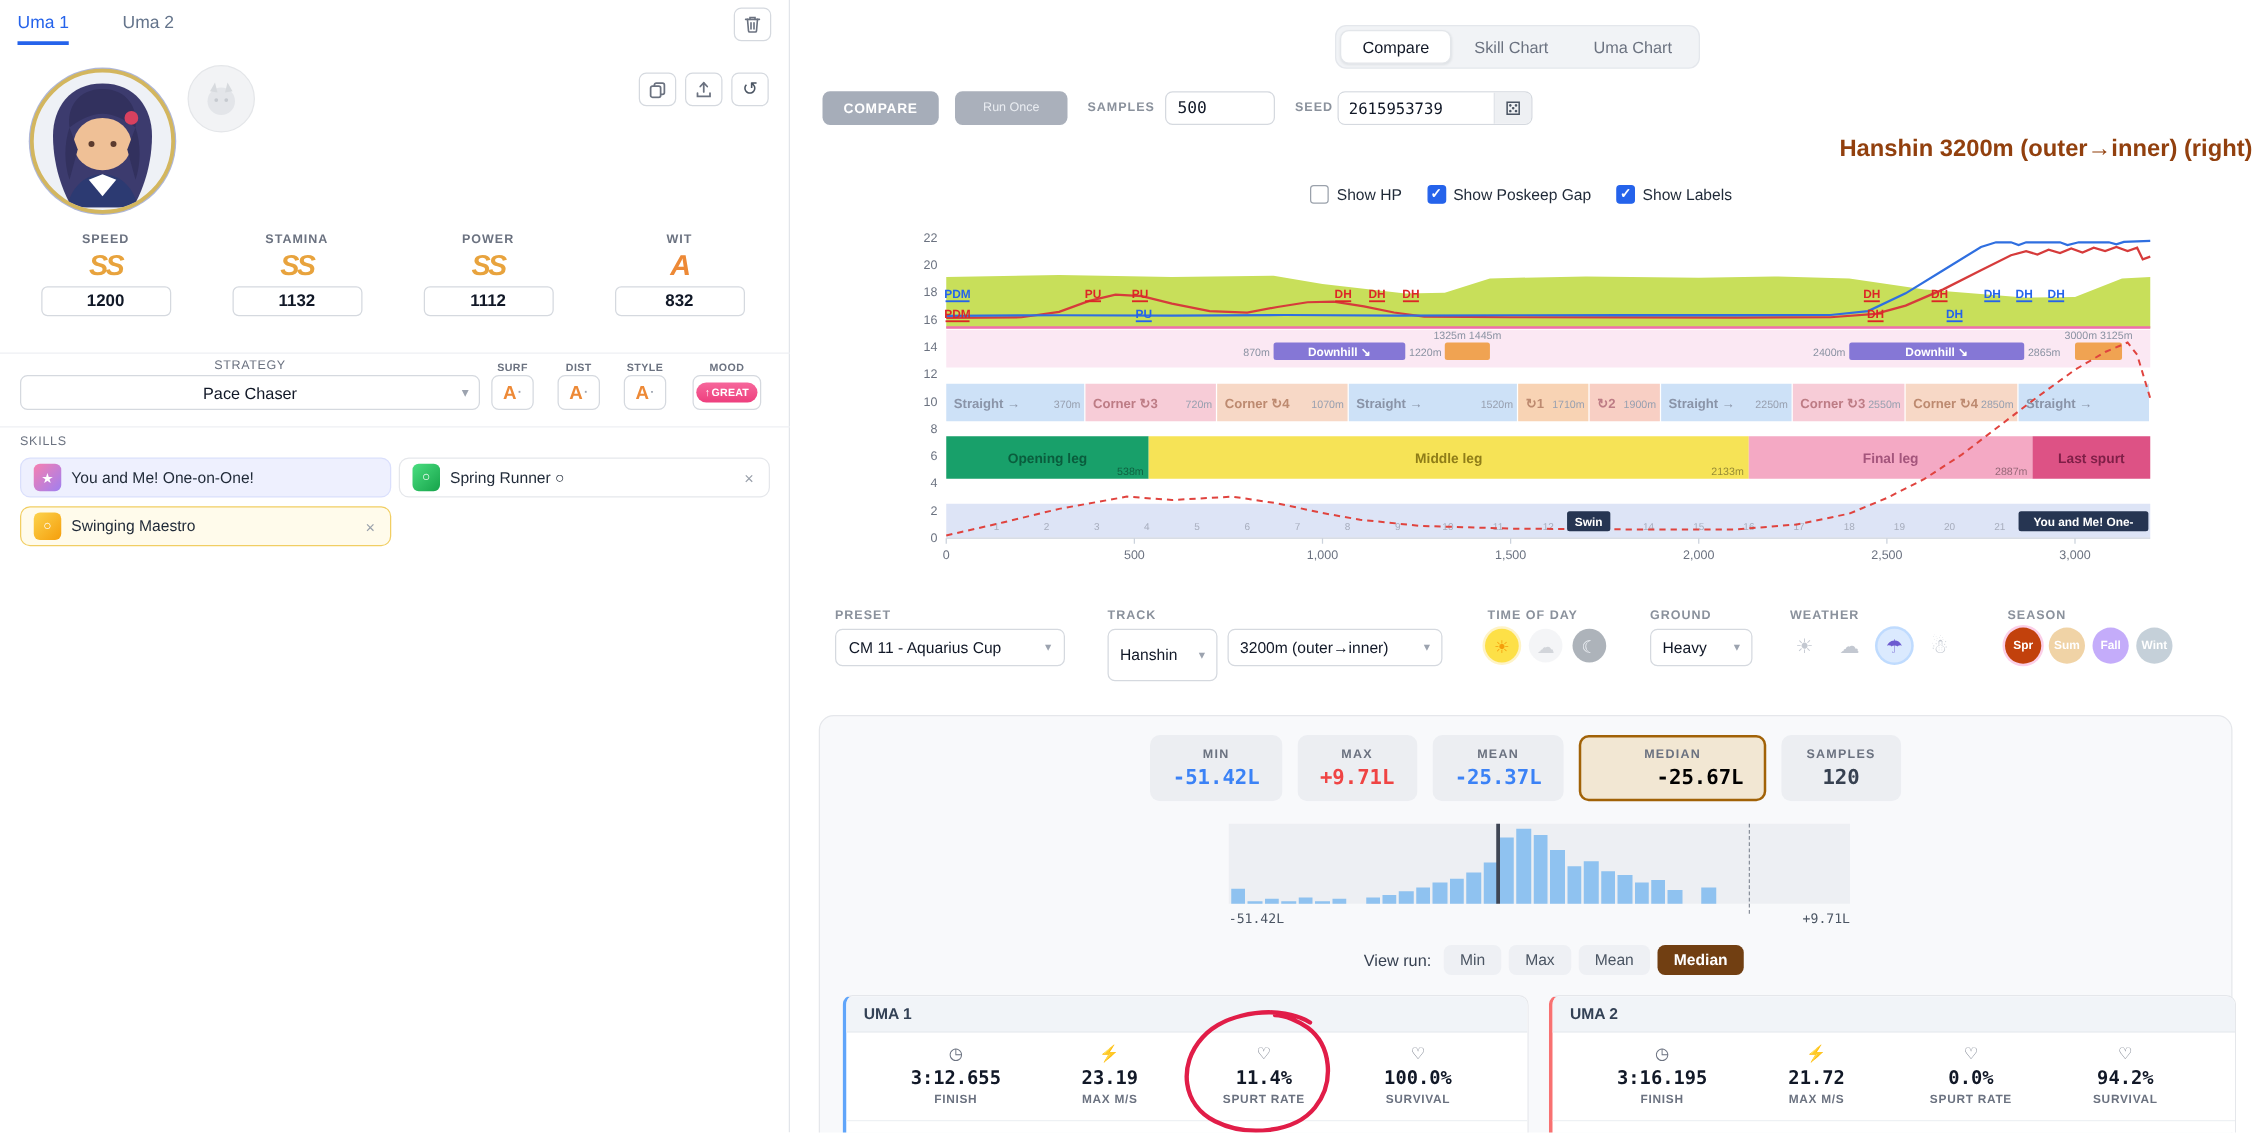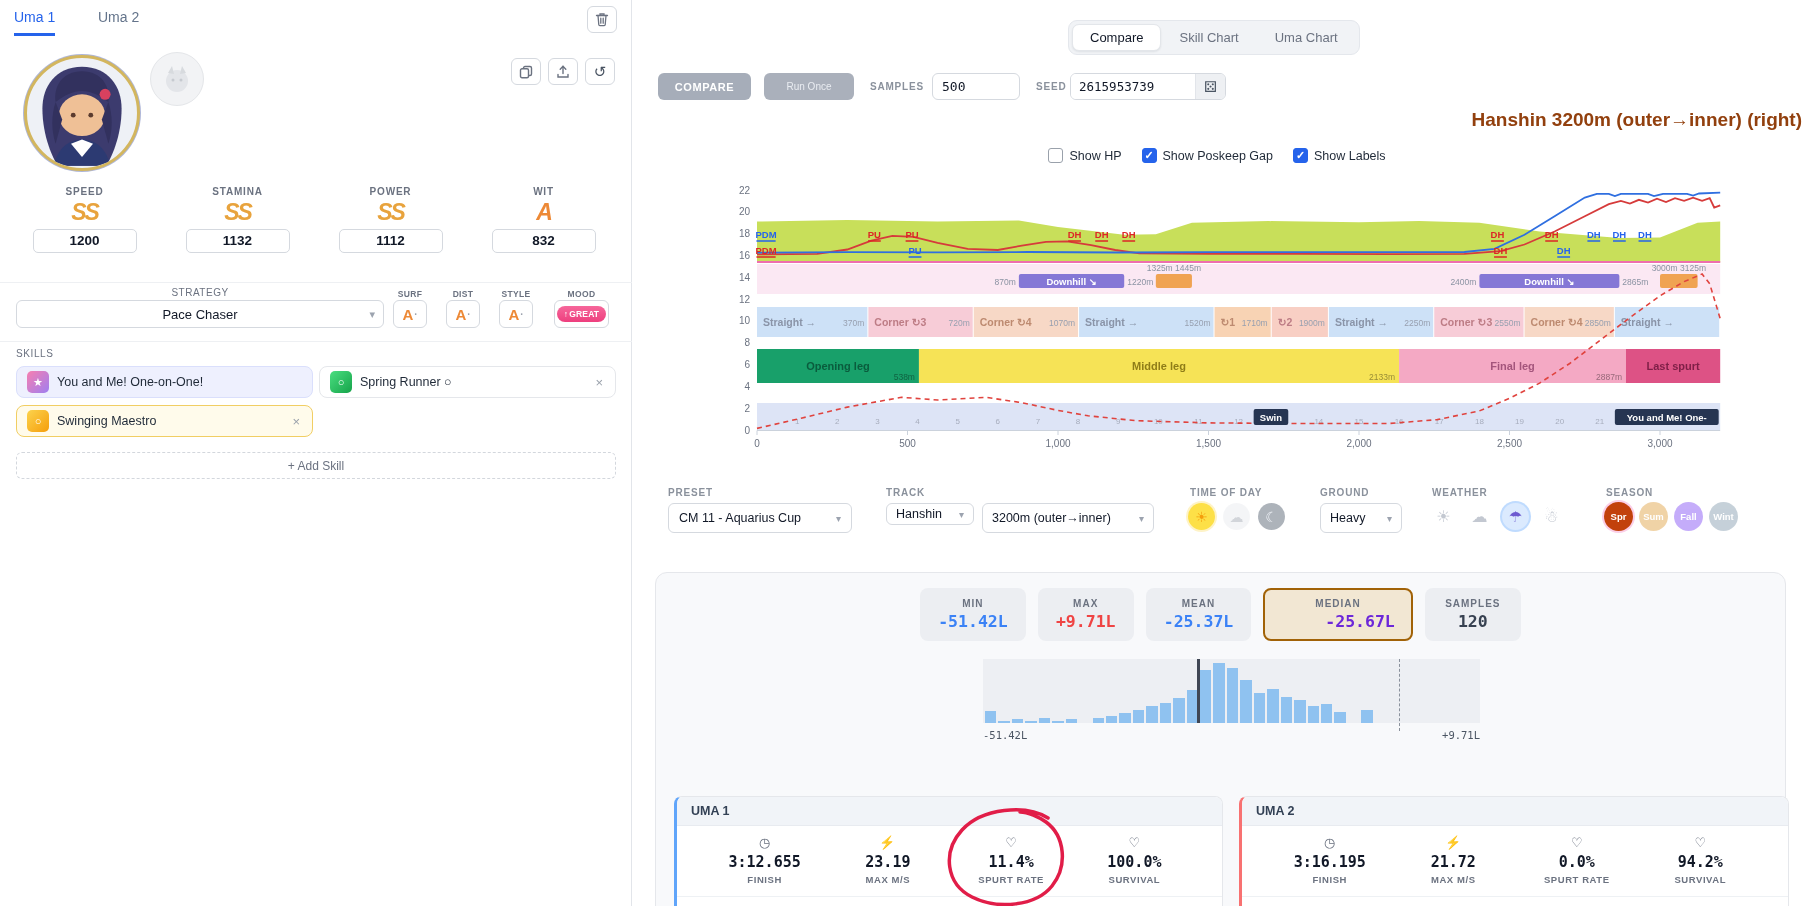--- a/index.html
+++ b/index.html
@@ -204,21 +204,20 @@
     </div>
     <div class="chip chip-gold">
       <span class="chipicon ci-gold">
           <span>○</span>
         </span>
       <span class="chiplabel">Swinging Maestro</span>
       <span class="chipx">×</span>
     </div>
   </div>
 
-  <div class="addskill" style="position:absolute;left:16px;top:452px;width:600px">+ Add Skill</div>
 </div>
 
 <div style="position:absolute;left:1068px;top:20px;display:flex;align-items:center;background:#f1f3f6;border:1px solid #e4e7ec;border-radius:9px;padding:3px">
   <div class="segitem sel">Compare</div>
   <div class="segitem">Skill Chart</div>
   <div class="segitem">Uma Chart</div>
 </div>
 
 <button style="position:absolute;left:658px;top:73px;width:93px;height:27px;background:#a6adb9;color:#fff;border:none;border-radius:6px;font-weight:700;font-size:11px;letter-spacing:.05em;cursor:pointer">COMPARE</button>
 <button style="position:absolute;left:764px;top:73px;width:90px;height:27px;background:#aab0bb;color:#e9ecf1;border:none;border-radius:6px;font-size:10px;cursor:pointer">Run Once</button>
@@ -399,21 +398,21 @@
     <text x="948" y="269" font-size="10" fill="#6b7280" text-anchor="middle">3,000</text>
   </svg>
 
 <span class="fieldlabel" style="left:668px;top:487px">PRESET</span>
 <div class="selectbox" style="position:absolute;left:668px;top:503px;width:184px;height:30px;justify-content:space-between;padding:0 10px">
   <span>CM 11 - Aquarius Cup</span>
     <span class="chev">▾</span>
 </div>
 
 <span class="fieldlabel" style="left:886px;top:487px">TRACK</span>
-<div class="selectbox" style="position:absolute;left:886px;top:503px;width:88px;height:22px;justify-content:space-between;padding:0 9px">
+<div class="selectbox" style="position:absolute;left:886px;top:503px;width:88px;height:42px;justify-content:space-between;padding:0 9px">
   <span>Hanshin</span>
     <span class="chev">▾</span>
 </div>
 <div class="selectbox" style="position:absolute;left:982px;top:503px;width:172px;height:30px;justify-content:space-between;padding:0 9px">
   <span>3200m (outer→inner)</span>
     <span class="chev">▾</span>
 </div>
 
 <span class="fieldlabel" style="left:1190px;top:487px">TIME OF DAY</span>
 <div style="position:absolute;left:1188px;top:503px;display:flex;gap:8px;align-items:center">
@@ -468,21 +467,21 @@
     <div class="sumbox">
       <div class="sumlabel">MAX</div>
       <div class="sumval" style="color: rgb(239, 68, 68);">+9.71L</div>
     </div>
     <div class="sumbox">
       <div class="sumlabel">MEAN</div>
       <div class="sumval" style="color: rgb(59, 130, 246);">-25.37L</div>
     </div>
     <div class="sumbox sel">
       <div class="sumlabel">MEDIAN</div>
-      <div class="sumval" style="color: #6d28d9; margin-left: 44px;">-25.67L</div>
+      <div class="sumval" style="color: #000000; margin-left: 44px;">-25.67L</div>
     </div>
     <div class="sumbox">
       <div class="sumlabel">SAMPLES</div>
       <div class="sumval" style="color: rgb(55, 65, 81);">120</div>
     </div>
   </div>
 
   <div style="position:absolute;left:327px;top:86px;width:497px;height:64px;background:#edeff3">
     <div id="hist-bars" style="position:absolute;left:2px;bottom:0;width:78%;height:62px;display:flex;align-items:flex-end;gap:2px">
         <div class="hbar" style="height: 12px;"></div>
@@ -514,20 +513,29 @@
         <div class="hbar" style="height: 10.8px;"></div>
         <div class="hbar" style="height: 0px;"></div>
         <div class="hbar" style="height: 13.2px;"></div>
       </div>
     <div id="hist-median-line" style="position: absolute; top: 0px; bottom: 0px; width: 3px; background: rgb(63, 70, 84); left: 43%;"></div>
     <div id="hist-zero-line" style="position: absolute; top: 0px; bottom: -8px; width: 0px; border-left: 1.5px dashed rgb(138, 145, 156); left: 83.7%;"></div>
   </div>
   <div class="histlabel" style="position:absolute;left:327px;top:156px">-51.42L</div>
   <div class="histlabel" style="position:absolute;left:327px;width:497px;top:156px;text-align:right">+9.71L</div>
 
+  <div style="position:absolute;left:435px;top:183px;display:flex;align-items:center;gap:10px">
+    <span style="font-size:13px;color:#374151">View run:</span>
+    <span style="display:flex;gap:6px">
+      <button class="vrbtn">Min</button>
+      <button class="vrbtn">Max</button>
+      <button class="vrbtn">Mean</button>
+      <button class="vrbtn sel">Median</button>
+    </span>
+  </div>
 
   <div class="ucard" style="left: 18px; top: 223px; width: 549px; height: 140px; border-left-color: rgb(96, 165, 250);">
     <div class="uhead"><span>UMA 1</span></div>
     <div class="ustats">
       <div class="ustat">
         <div class="uicon">◷</div>
         <div class="uval">3:12.655</div>
         <div class="ulab">FINISH</div>
       </div>
       <div class="ustat">

